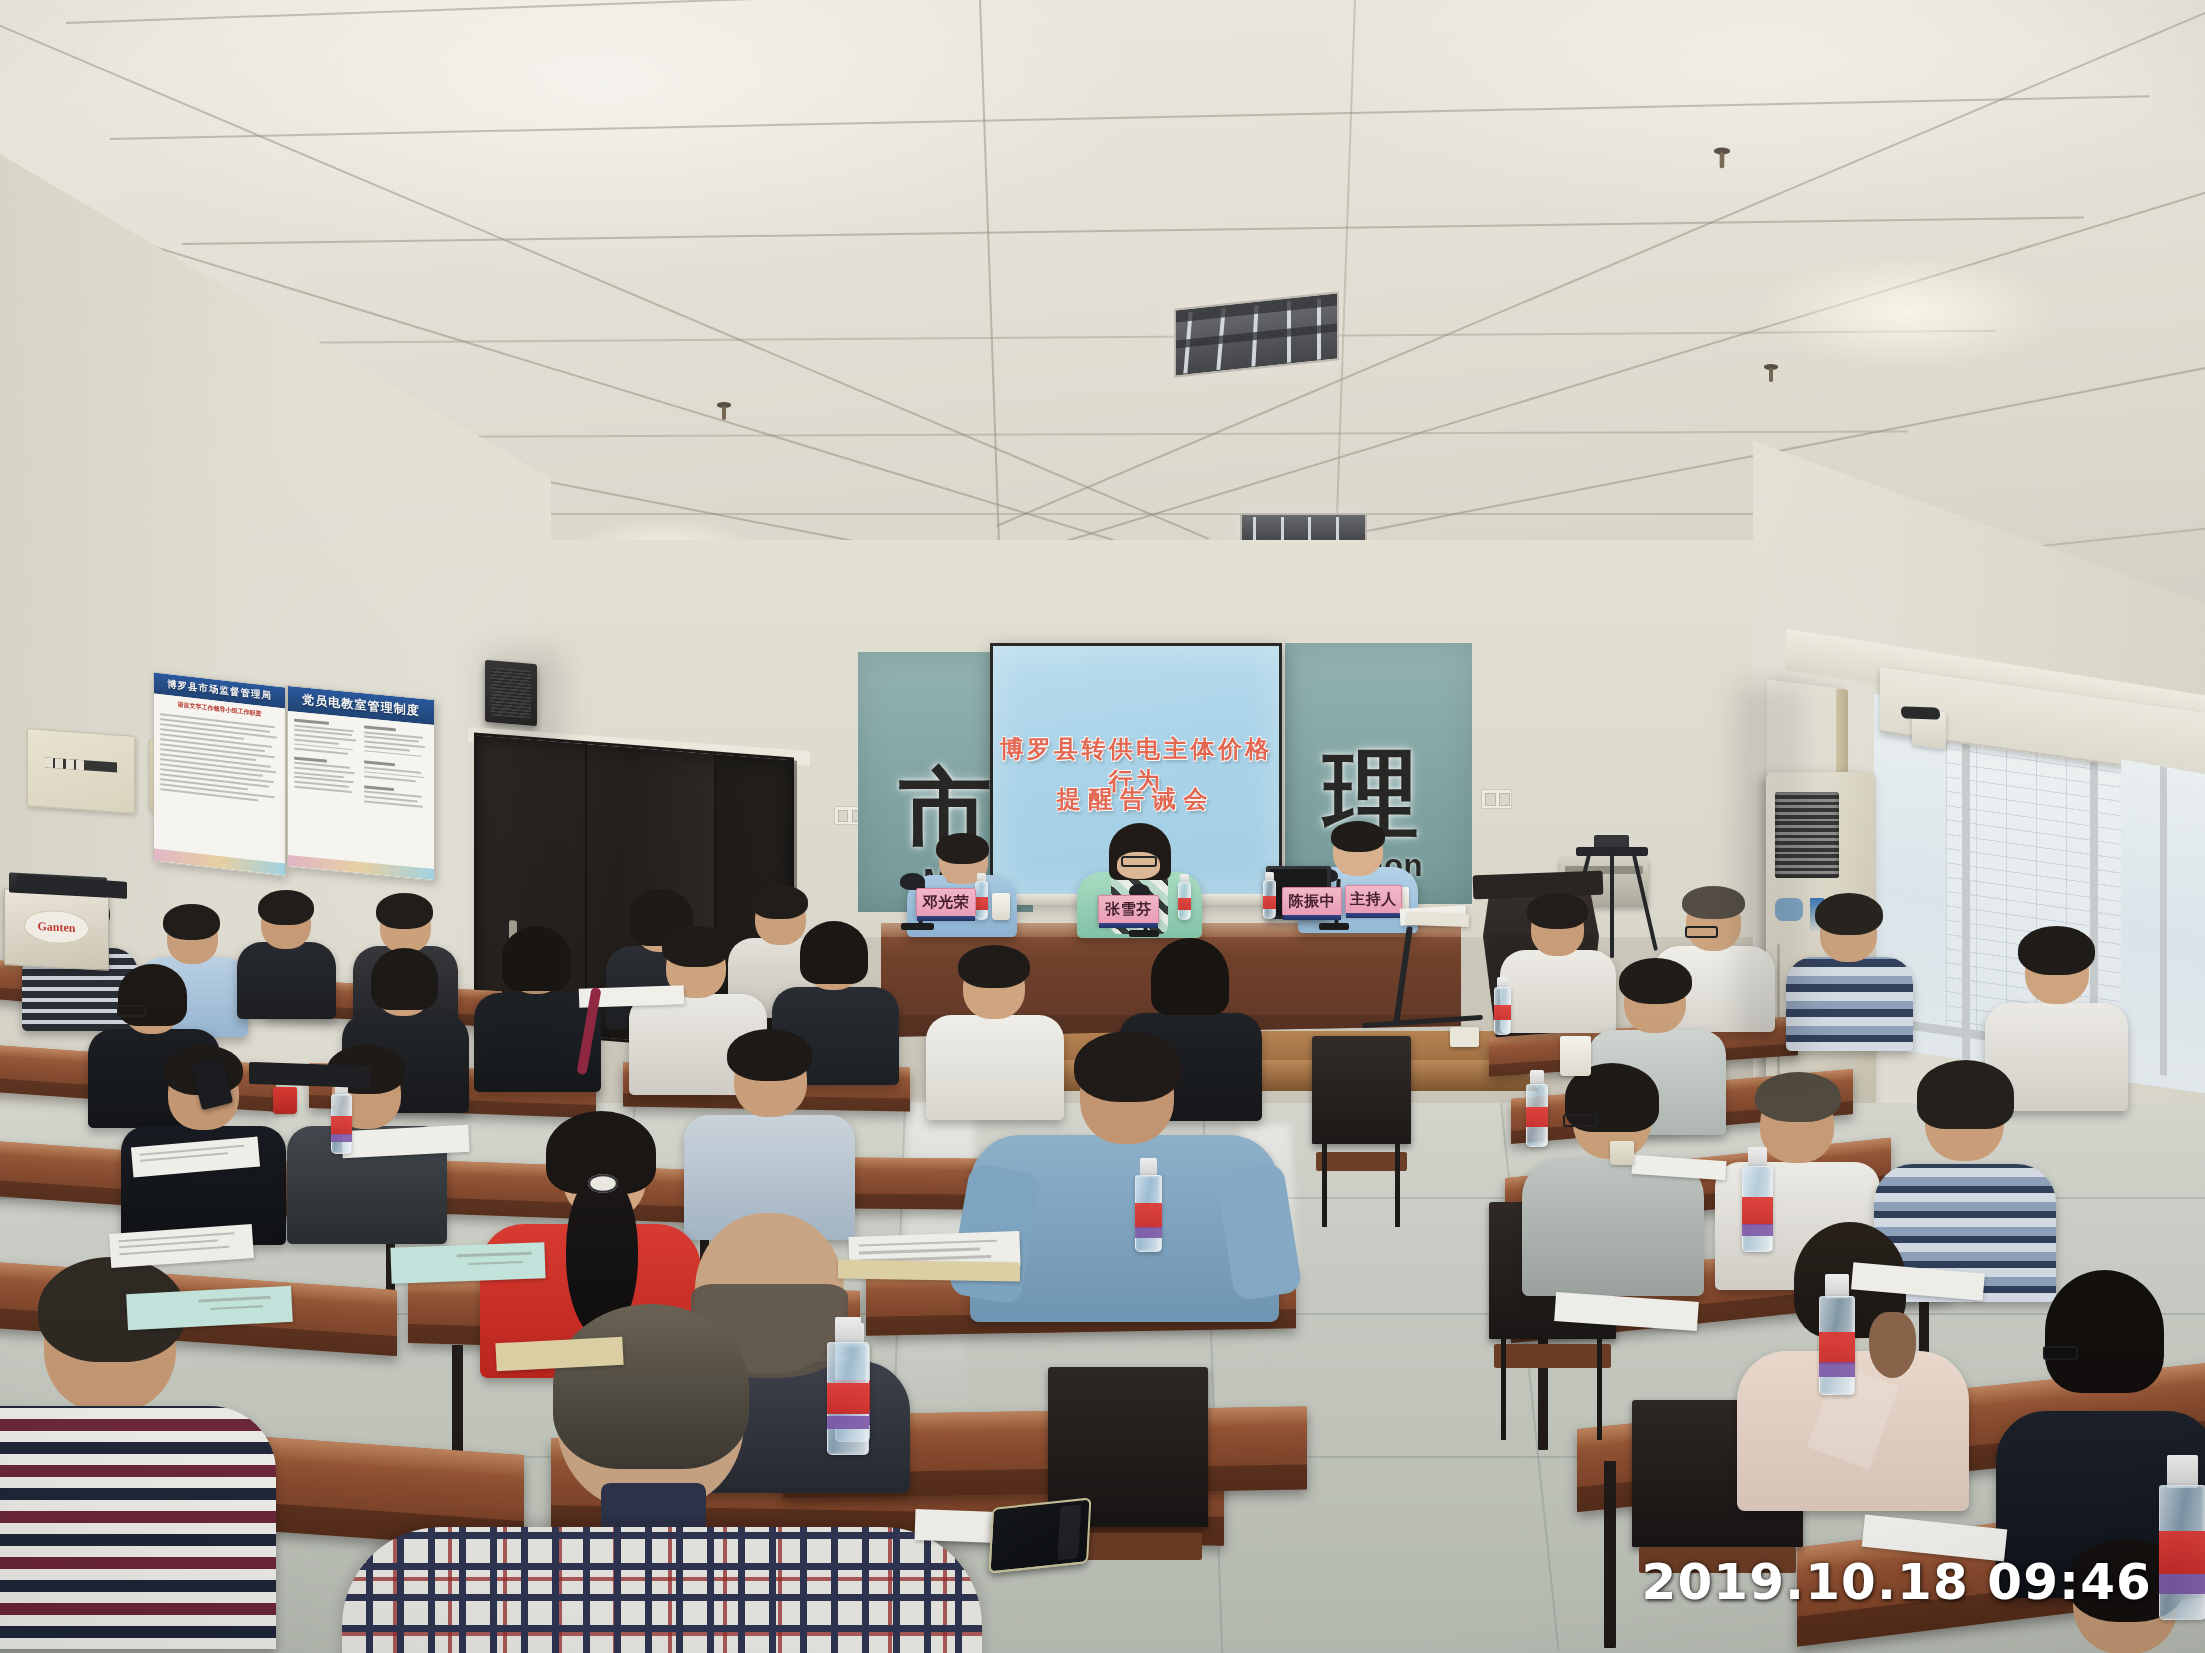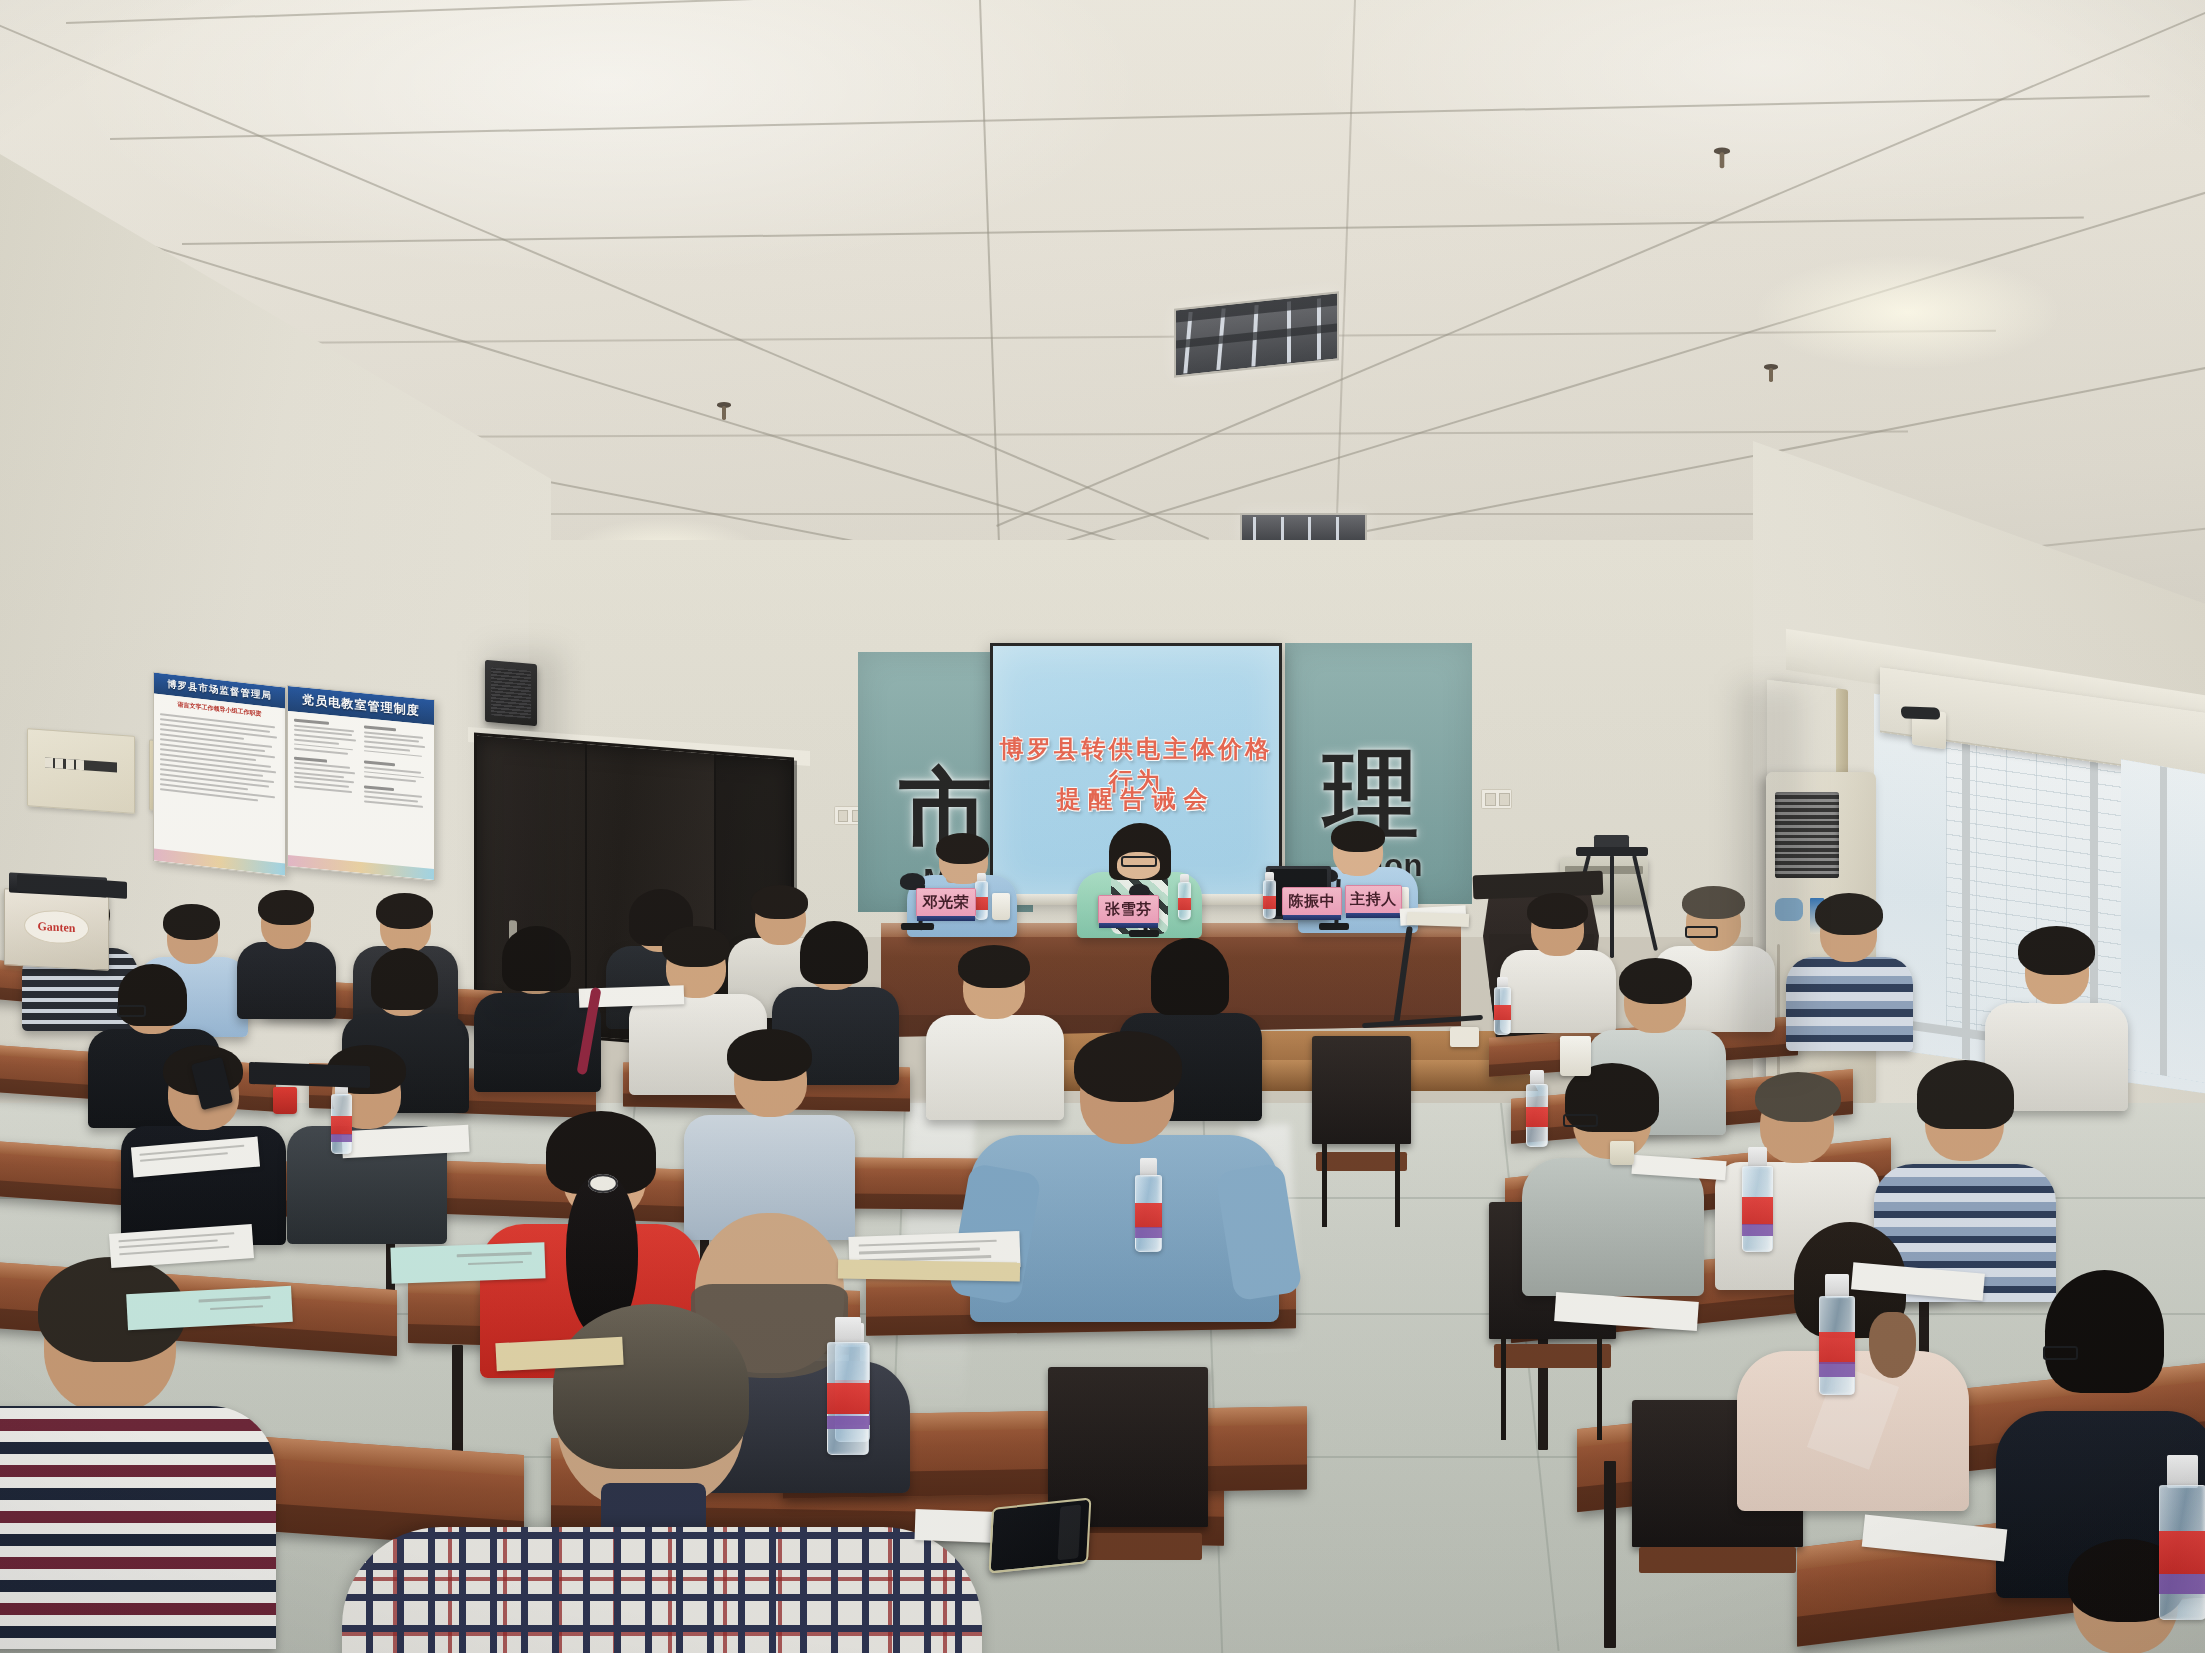--- a/index.html
+++ b/index.html
@@ -1030,15 +1030,16 @@
   <div class="abs" style="left:16.5px;top:878px;width:110px;height:16.5px;background:#1a1c20;border-radius:1.7px;transform:skewY(4deg);"></div>
 
   <div class="abs" style="left:584px;top:987px;width:10px;height:88px;background:#8e1f3a;border-radius:5px;transform:rotate(10deg);"></div>
 
   <div class="wallshadow" style="left:485px;top:651px;width:77px;height:375px;"></div>
   <div class="wallshadow" style="left:1737px;top:684px;width:66px;height:386px;"></div>
 
   <div class="warmcast"></div>
   <div class="vignette"></div>
 
+  <div id="timestamp" style="right:53px;bottom:43px;font-size:50px;">2019.10.18 09:46</div>
 
 </div>
 
 
 </body></html>

